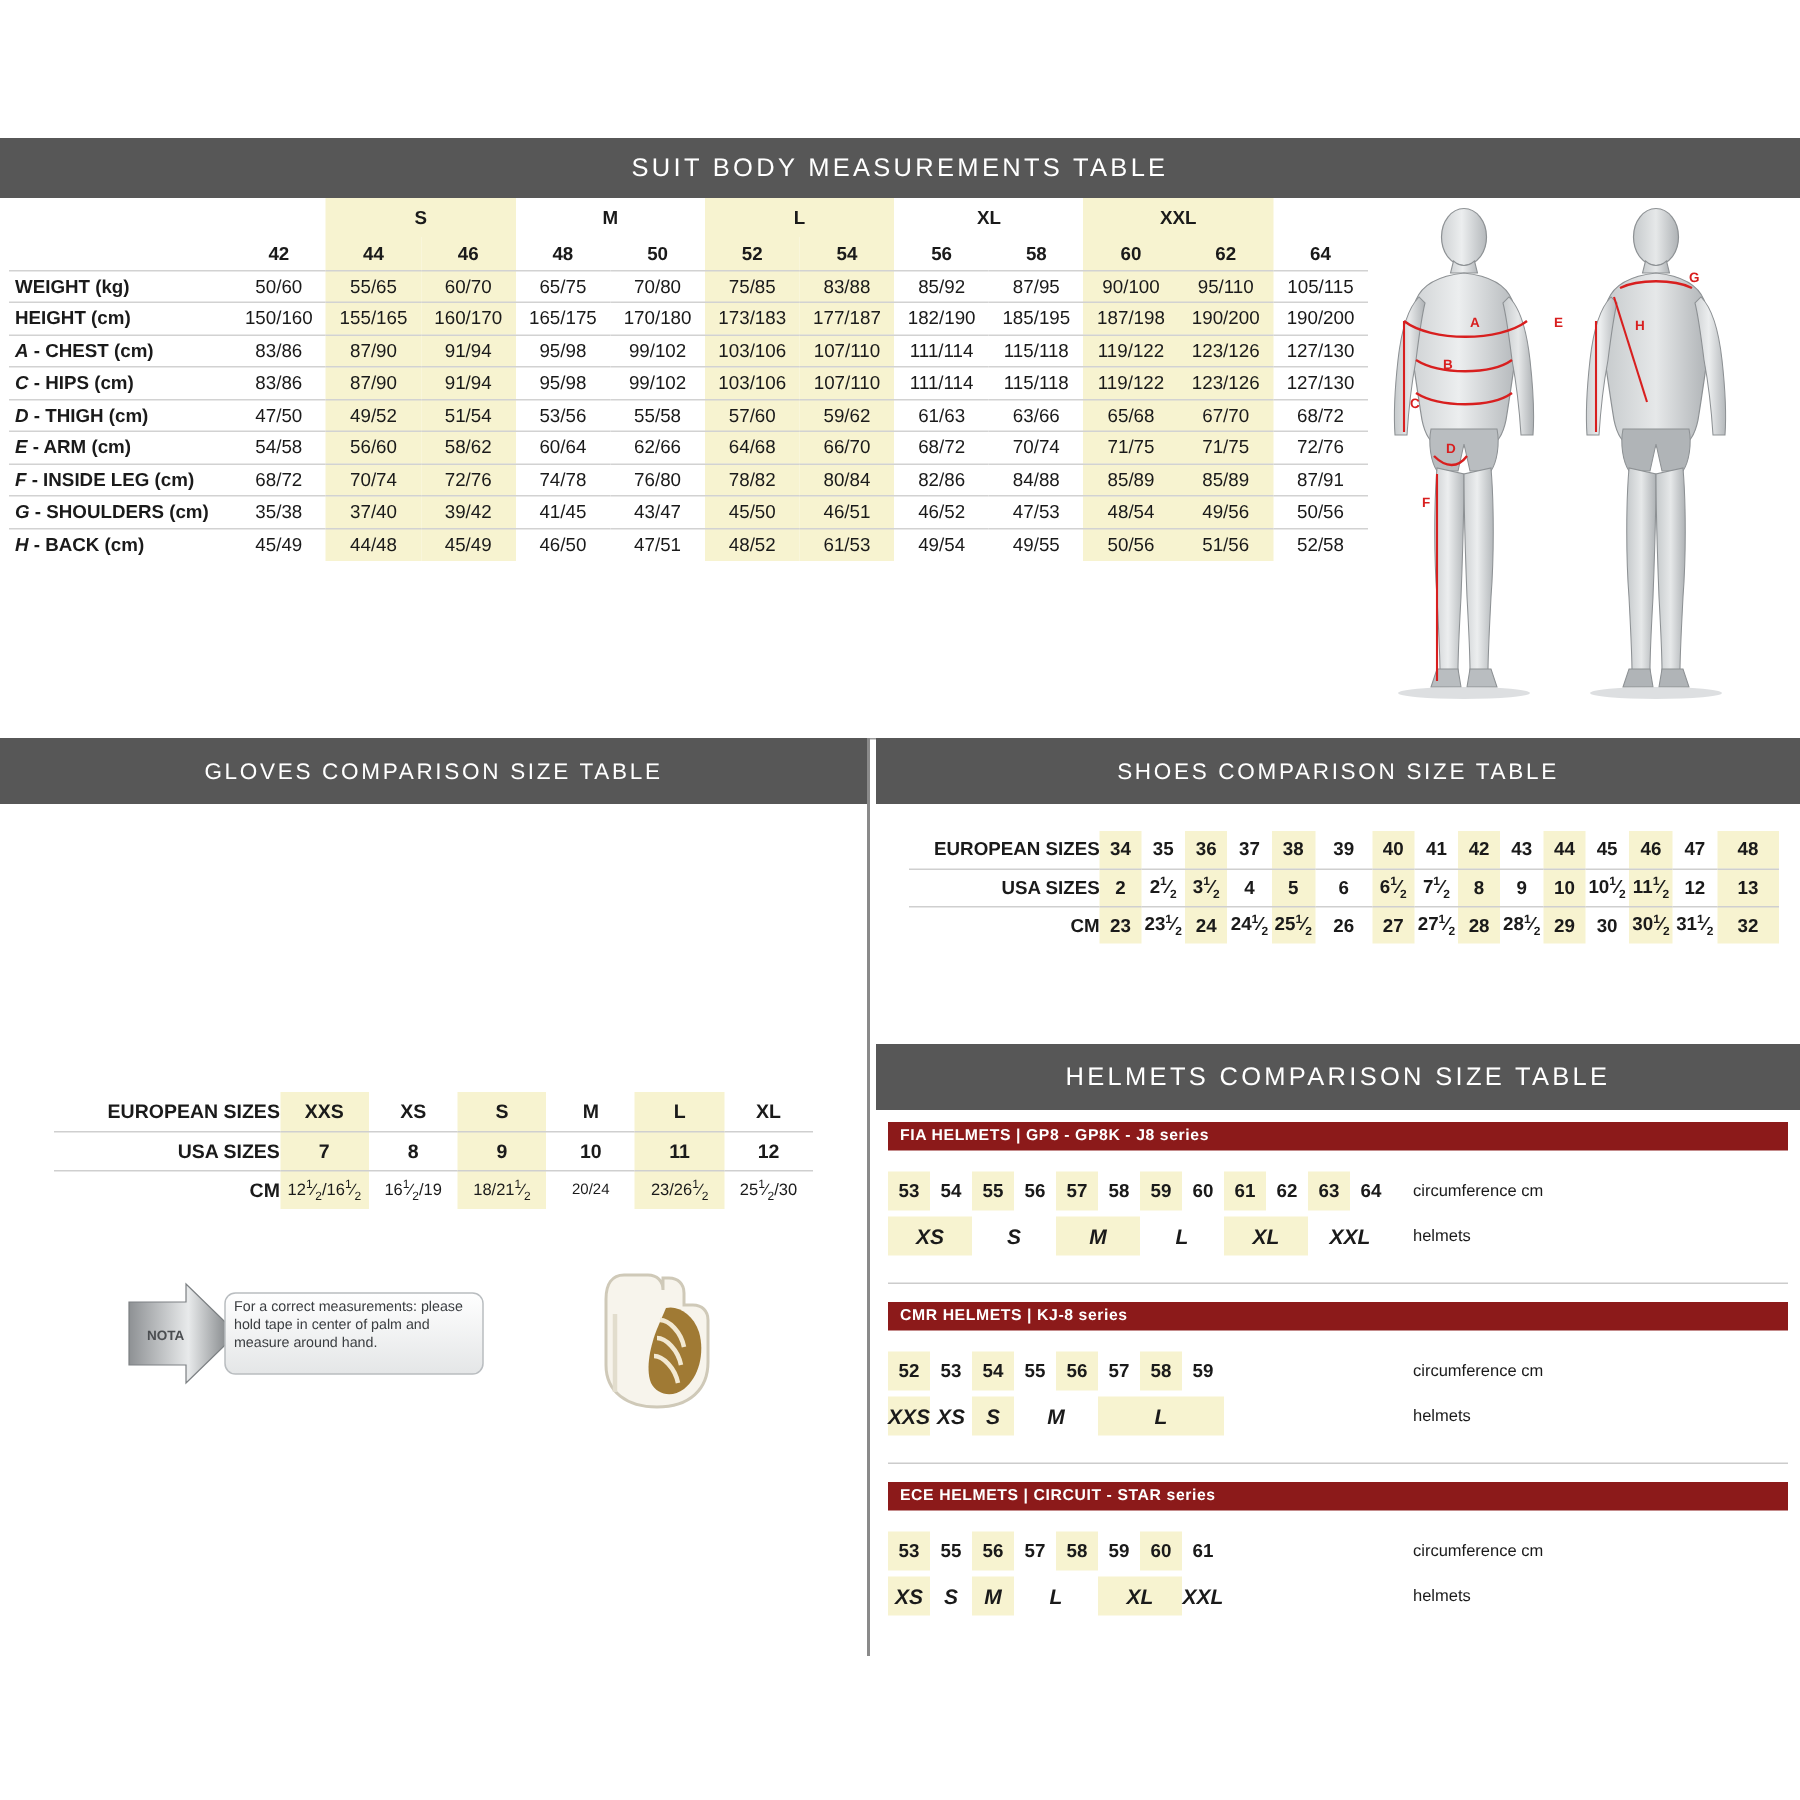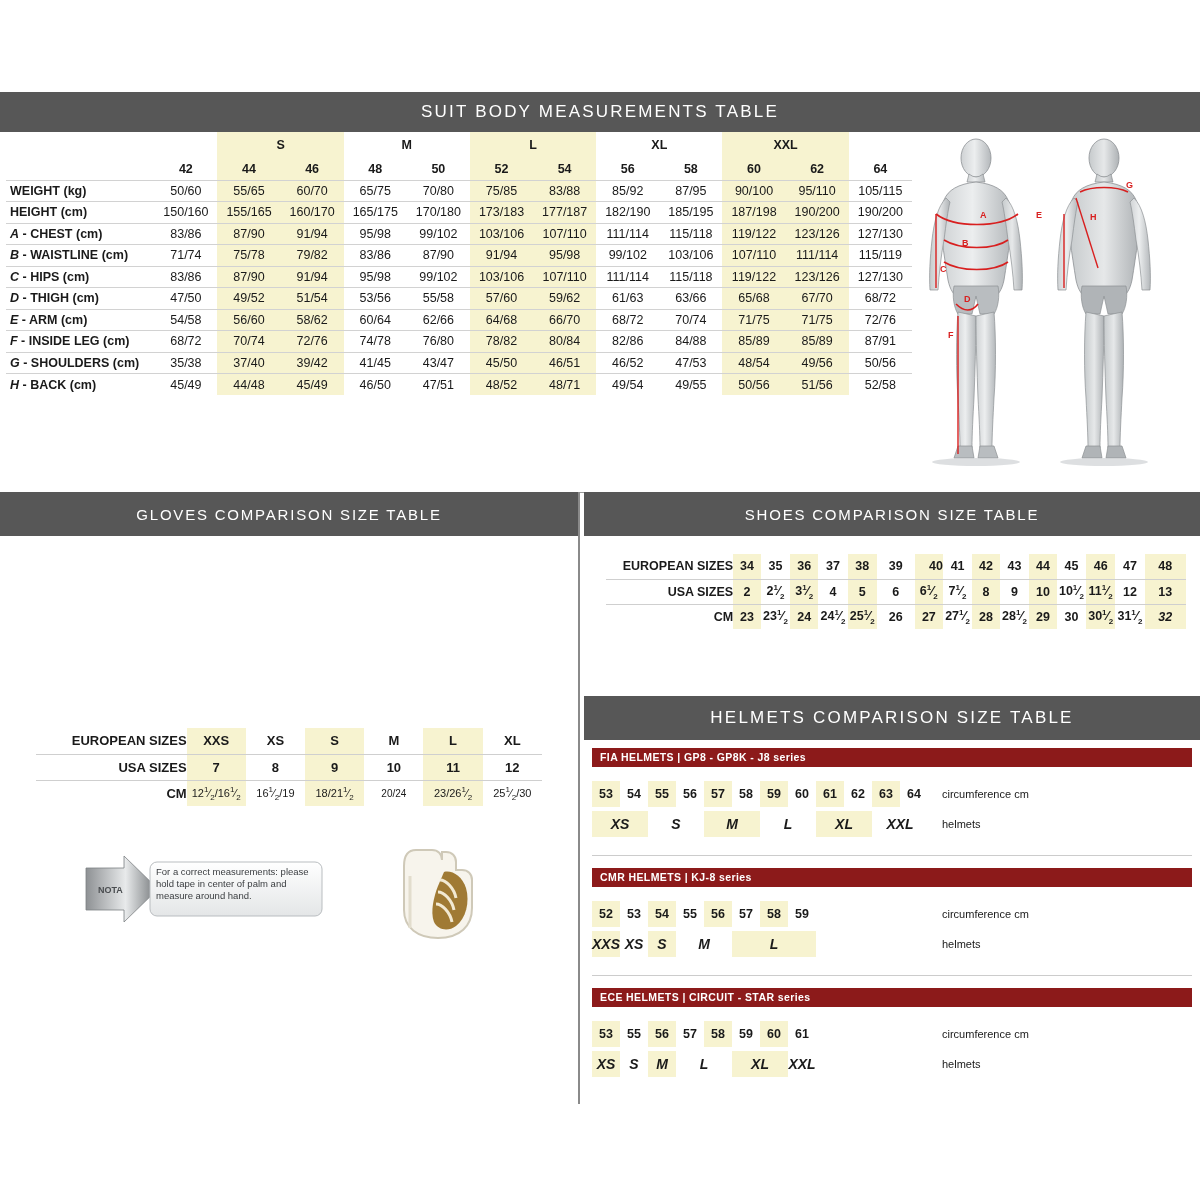--- a/index.html
+++ b/index.html
@@ -165,35 +165,20 @@
               <td class="numcell">99/102</td>
               <td class="numcell yellow">103/106</td>
               <td class="numcell yellow">107/110</td>
               <td class="numcell">111/114</td>
               <td class="numcell">115/118</td>
               <td class="numcell yellow">119/122</td>
               <td class="numcell yellow">123/126</td>
               <td class="numcell">127/130</td>
             </tr>
             <tr class="numrow">
-              <td class="rowlabel"><i>B</i> - WAISTLINE (cm)</td>
-              <td class="numcell">71/74</td>
-              <td class="numcell yellow">75/78</td>
-              <td class="numcell yellow">79/82</td>
-              <td class="numcell">83/86</td>
-              <td class="numcell">87/90</td>
-              <td class="numcell yellow">91/94</td>
-              <td class="numcell yellow">95/98</td>
-              <td class="numcell">99/102</td>
-              <td class="numcell">103/106</td>
-              <td class="numcell yellow">107/110</td>
-              <td class="numcell yellow">111/114</td>
-              <td class="numcell">115/119</td>
-            </tr>
-            <tr class="numrow">
               <td class="rowlabel"><i>C</i> - HIPS (cm)</td>
               <td class="numcell">83/86</td>
               <td class="numcell yellow">87/90</td>
               <td class="numcell yellow">91/94</td>
               <td class="numcell">95/98</td>
               <td class="numcell">99/102</td>
               <td class="numcell yellow">103/106</td>
               <td class="numcell yellow">107/110</td>
               <td class="numcell">111/114</td>
               <td class="numcell">115/118</td>
@@ -262,21 +247,21 @@
               <td class="numcell">50/56</td>
             </tr>
             <tr class="numrow">
               <td class="rowlabel"><i>H</i> - BACK (cm)</td>
               <td class="numcell">45/49</td>
               <td class="numcell yellow">44/48</td>
               <td class="numcell yellow">45/49</td>
               <td class="numcell">46/50</td>
               <td class="numcell">47/51</td>
               <td class="numcell yellow">48/52</td>
-              <td class="numcell yellow">48/71</td>
+              <td class="numcell yellow">61/53</td>
               <td class="numcell">49/54</td>
               <td class="numcell">49/55</td>
               <td class="numcell yellow">50/56</td>
               <td class="numcell yellow">51/56</td>
               <td class="numcell">52/58</td>
             </tr>
           </tbody>
       </table>
     </div>
 
@@ -447,21 +432,21 @@
       <table class="grid">
         <tbody id="shoes-tbody">
             <tr class="grow-line">
               <td class="slabel" style="width: 130px;">EUROPEAN SIZES</td>
               <td class="sval yellow" style="width: 30px;">34</td>
               <td class="sval" style="width: 30px;">35</td>
               <td class="sval yellow" style="width: 30px;">36</td>
               <td class="sval" style="width: 30px;">37</td>
               <td class="sval yellow" style="width: 30px;">38</td>
               <td class="sval" style="width: 30px;">39</td>
-              <td class="sval yellow" style="width: 30px; text-align: right;">40</td>
+              <td class="sval yellow" style="width: 30px;">40</td>
               <td class="sval" style="width: 30px;">41</td>
               <td class="sval yellow" style="width: 30px;">42</td>
               <td class="sval" style="width: 14px;">43</td>
               <td class="sval yellow" style="width: 30px;">44</td>
               <td class="sval" style="width: 30px;">45</td>
               <td class="sval yellow" style="width: 30px;">46</td>
               <td class="sval" style="width: 30px;">47</td>
               <td class="sval yellow" style="width: 30px;">48</td>
             </tr>
             <tr class="grow-line">
@@ -491,21 +476,21 @@
               <td class="sval yellow" style="width: 30px;">25<sup style="font-size:8px">1</sup>⁄<sub style="font-size:8px">2</sub></td>
               <td class="sval" style="width: 42px;">26</td>
               <td class="sval yellow" style="width: 30px;">27</td>
               <td class="sval" style="width: 30px;">27<sup style="font-size:8px">1</sup>⁄<sub style="font-size:8px">2</sub></td>
               <td class="sval yellow" style="width: 30px;">28</td>
               <td class="sval" style="width: 30px;">28<sup style="font-size:8px">1</sup>⁄<sub style="font-size:8px">2</sub></td>
               <td class="sval yellow" style="width: 30px;">29</td>
               <td class="sval" style="width: 30px;">30</td>
               <td class="sval yellow" style="width: 30px;">30<sup style="font-size:8px">1</sup>⁄<sub style="font-size:8px">2</sub></td>
               <td class="sval" style="width: 30px;">31<sup style="font-size:8px">1</sup>⁄<sub style="font-size:8px">2</sub></td>
-              <td class="sval yellow" style="width: 46px; font-style: italic;">32</td>
+              <td class="sval yellow" style="width: 46px;">32</td>
             </tr>
           </tbody>
       </table>
     </div>
   </div>
 
   <div id="helmets-header" class="barhead">
     <span>HELMETS COMPARISON SIZE TABLE</span>
   </div>
 

